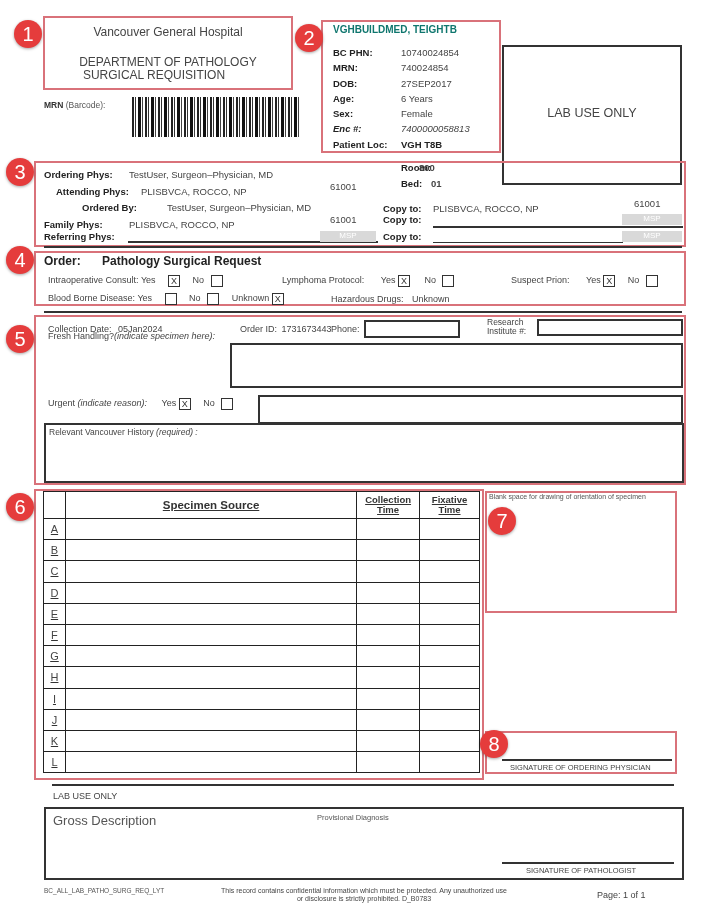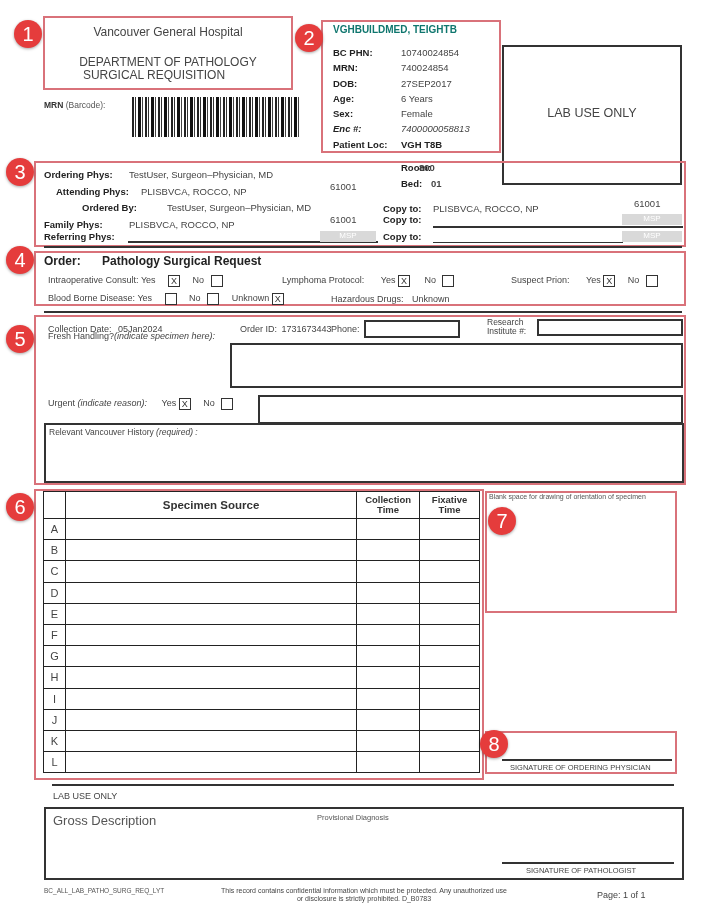--- a/index.html
+++ b/index.html
@@ -13,21 +13,21 @@
     font-size: 20px; line-height: 28px; text-align: center;
     box-shadow: 0 1px 3px rgba(0,0,0,0.35);
   }
   .blk { border: 2px solid #333; position: absolute; }
   .lbl { font-size: 9px; color: #444; white-space: nowrap; }
   .lblb { font-size: 9.5px; color: #222; font-weight: bold; white-space: nowrap; }
   .val { font-size: 9.5px; color: #444; white-space: nowrap; }
   .cb { display: inline-block; width: 12px; height: 12px; border: 1.5px solid #333; font-size: 9px; line-height: 10px; text-align: center; vertical-align: middle; color: #333; }
   .msp { position: absolute; background: #d9d9d9; color: #fff; font-size: 8px; text-align: center; line-height: 10px; height: 11px; }
   .hline { position: absolute; height: 2px; background: #333; }
-  table.spec { border-collapse: collapse; position: absolute; }
+  table.spec { border-collapse: collapse; position: absolute; text-decoration: underline; }
   table.spec td, table.spec th { border: 1.5px solid #222; font-size: 11px; color: #444; }
   table.spec th { font-weight: bold; color: #333; }
 </style>
 </head>
 <body>
 
 <div class="red-box" style="left:43px;top:16px;width:250px;height:74px;"></div>
 <div class="abs" style="left:43px;top:25px;width:250px;text-align:center;font-size:12px;color:#444;">Vancouver General Hospital</div>
 <div class="abs" style="left:43px;top:55px;width:250px;text-align:center;font-size:12px;color:#444;">DEPARTMENT OF PATHOLOGY</div>
 <div class="abs" style="left:43px;top:68px;width:222px;text-align:center;font-size:12px;color:#444;">SURGICAL REQUISITION</div>

